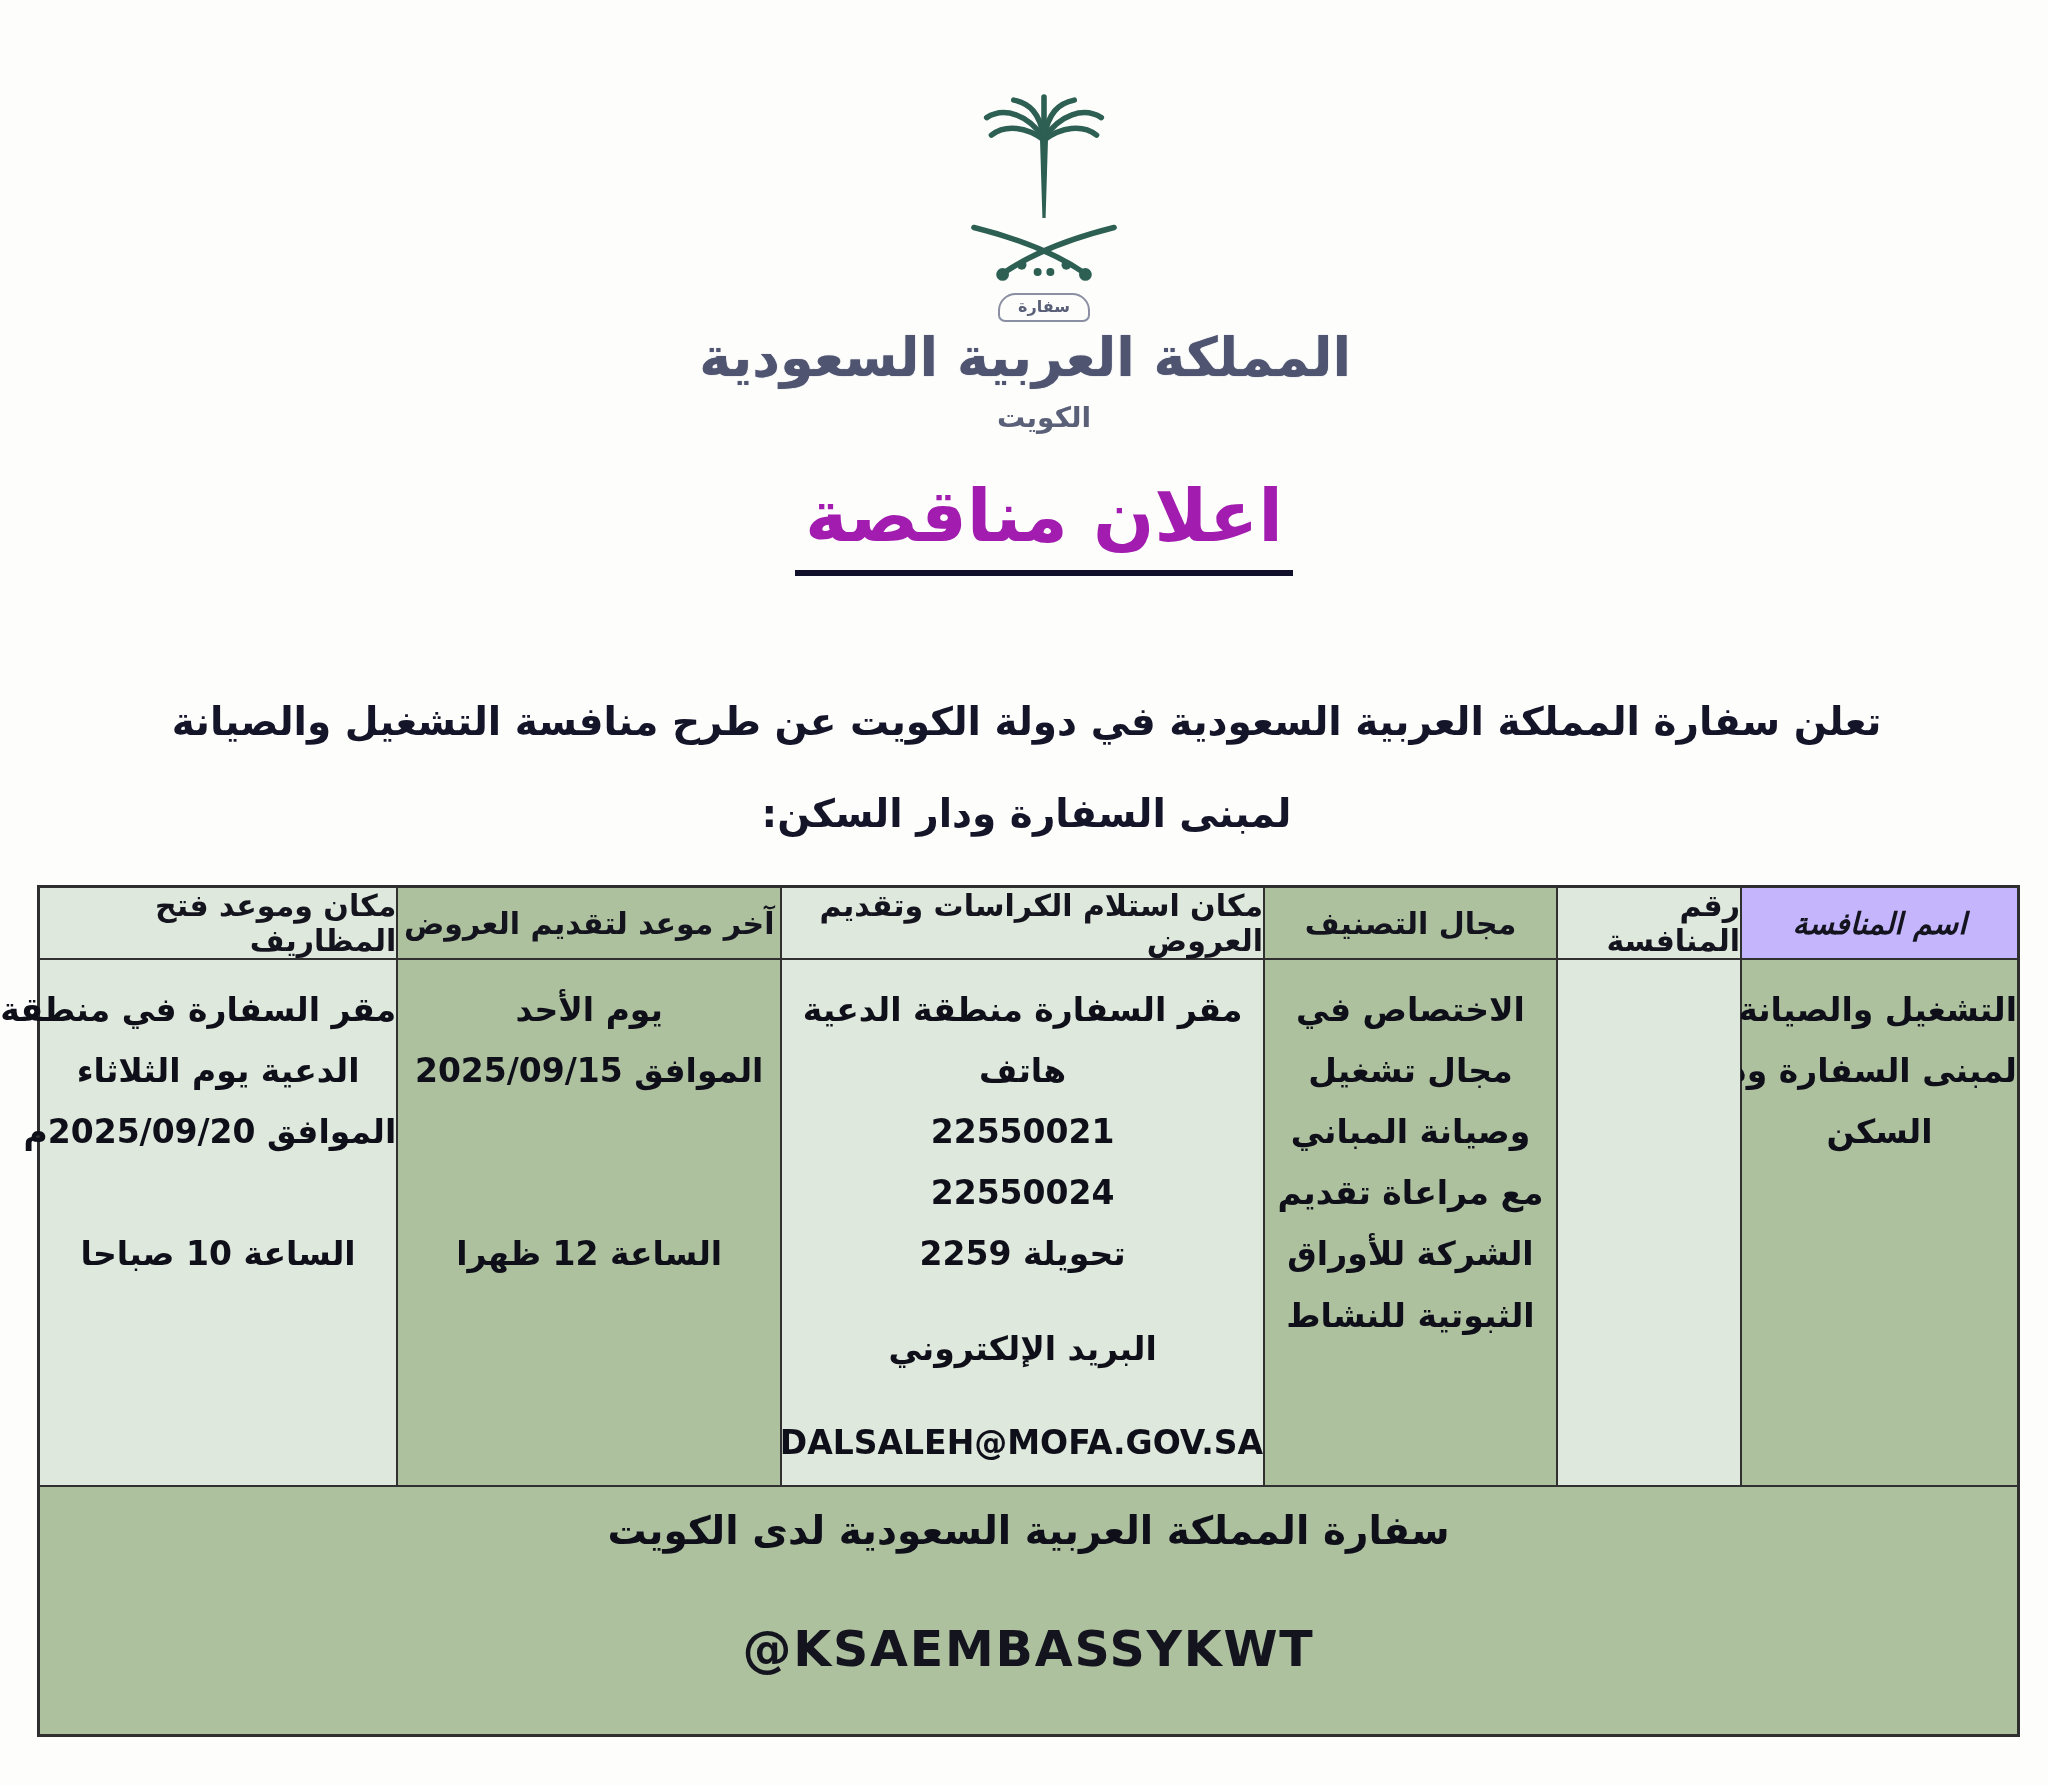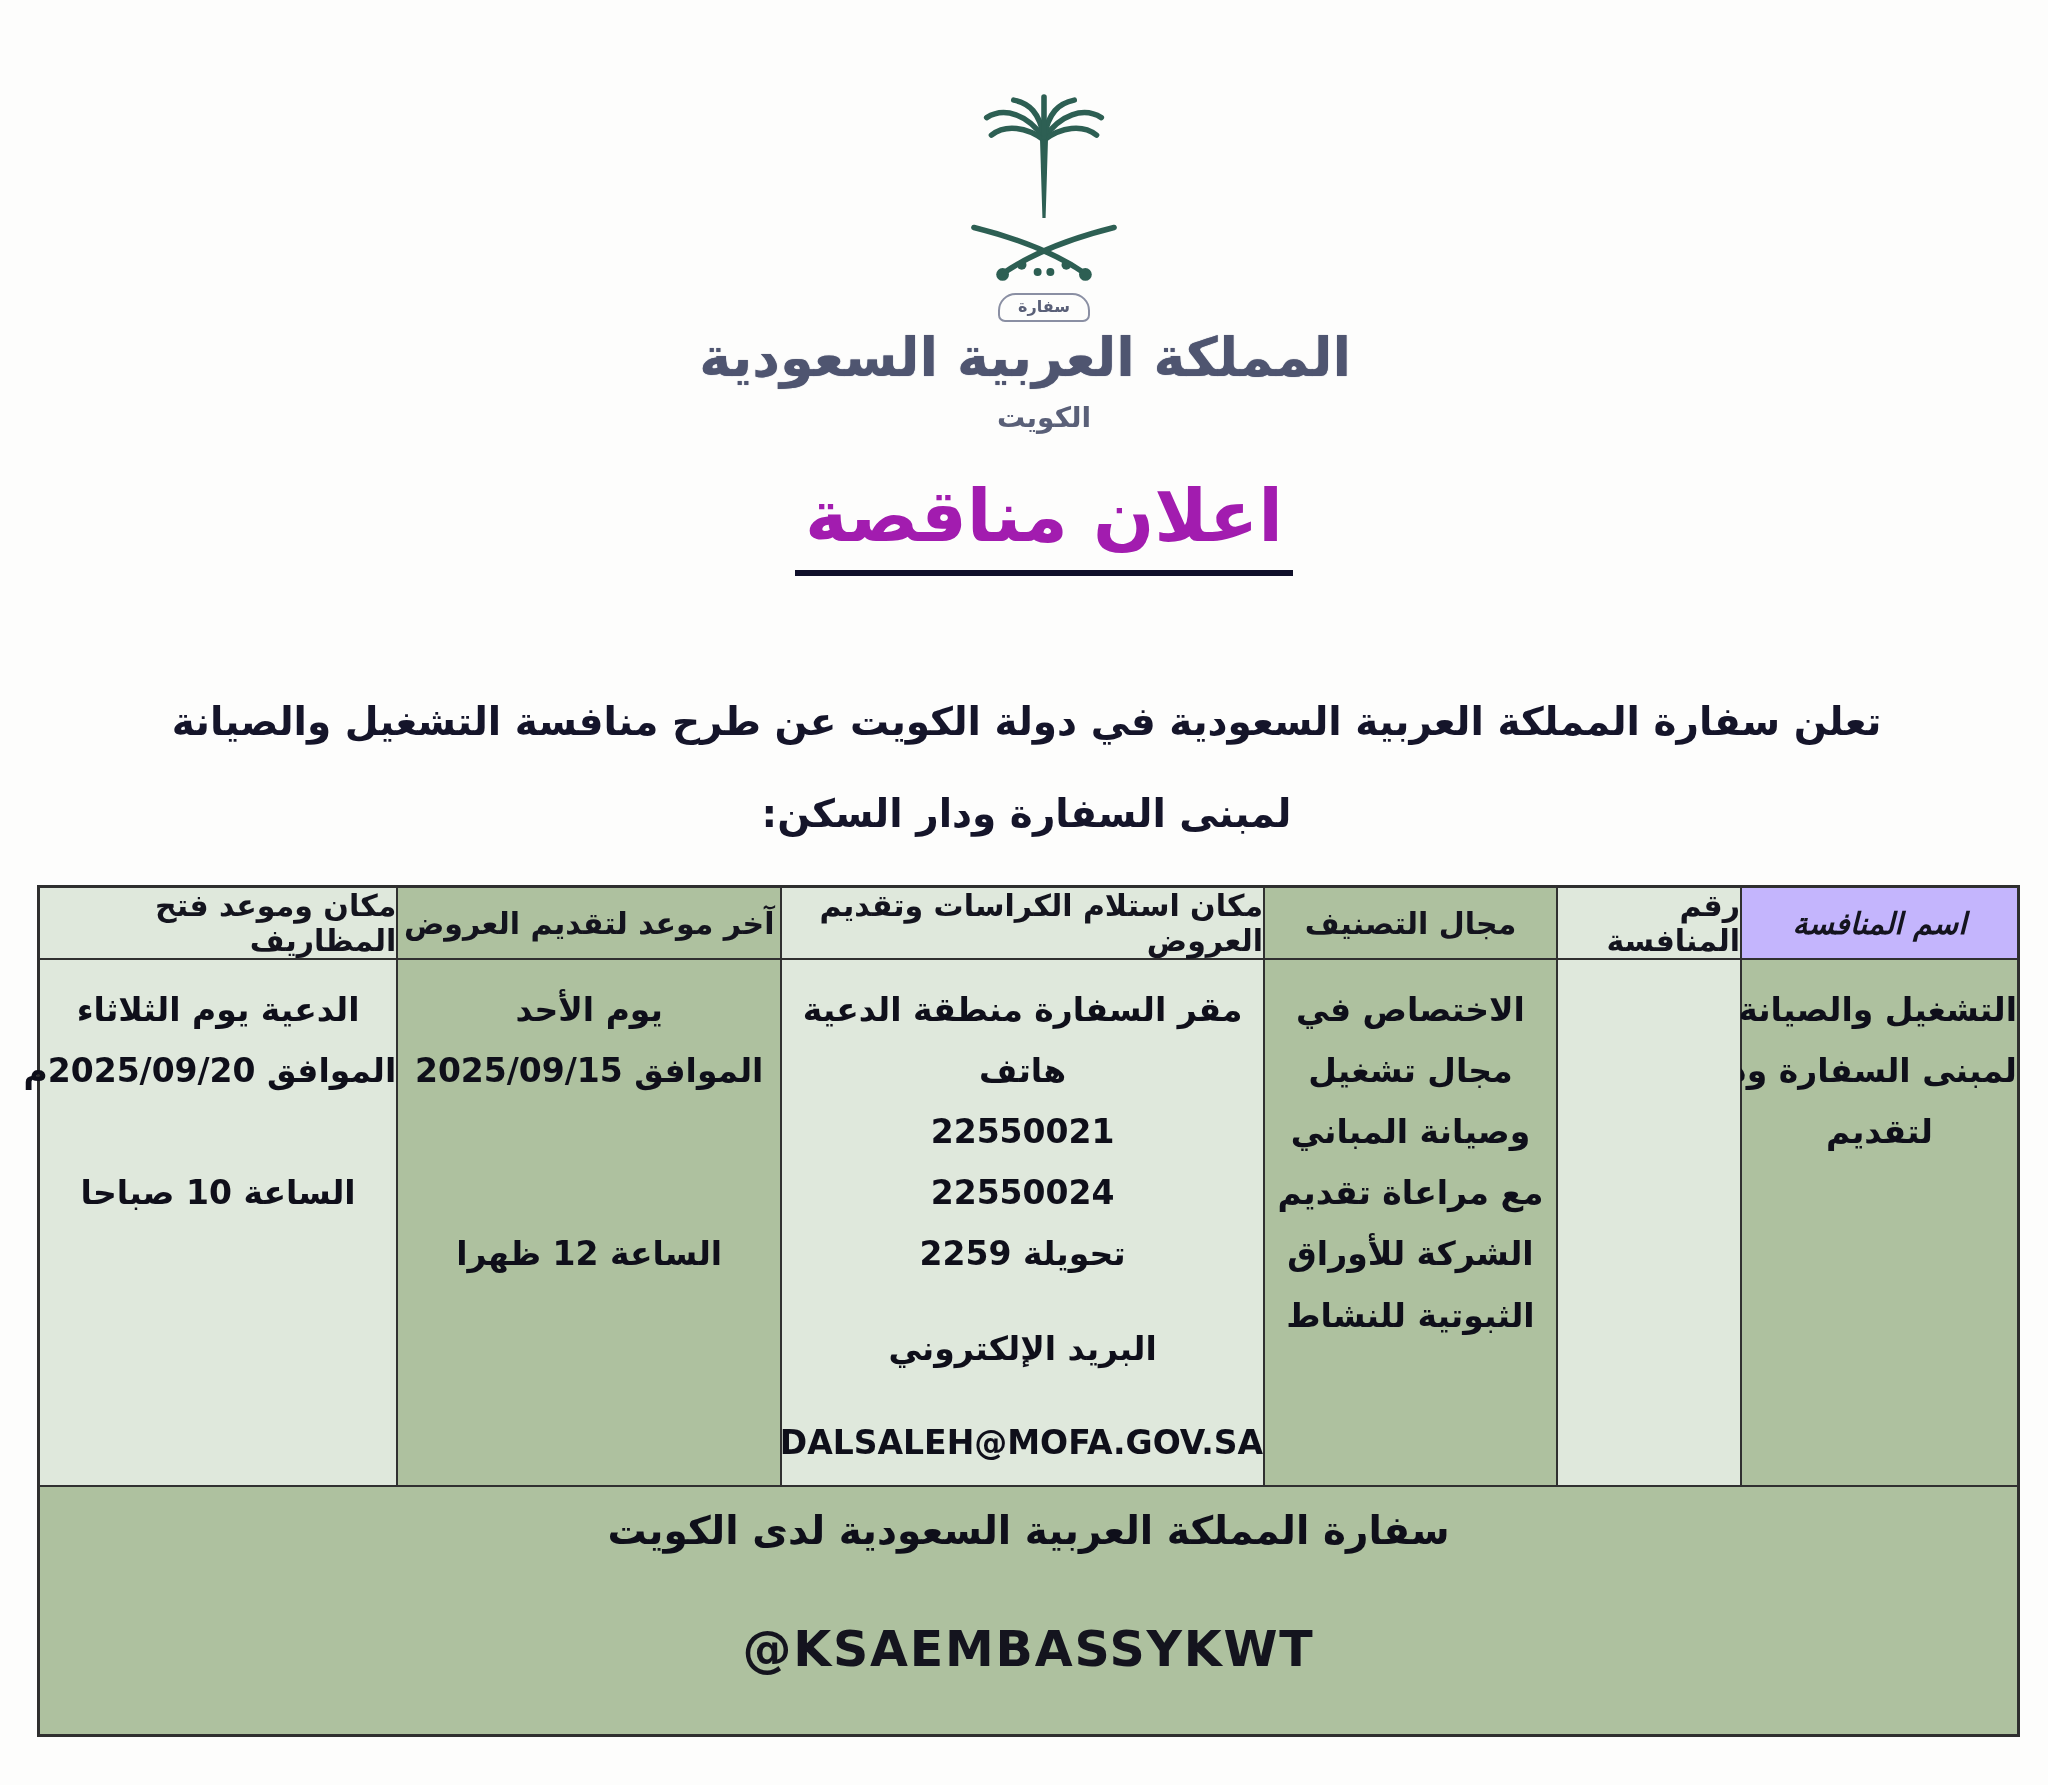--- a/index.html
+++ b/index.html
@@ -114,21 +114,21 @@
   <div class="tender-table" style="grid-template-columns: 14% 9.3% 14.8% 24.4% 19.4% 18.1%;">
       <div class="th" style="background: #c4b5fd; font-style: italic;">اسم المنافسة</div>
       <div class="th" style="background: rgb(223, 232, 220);">رقم المنافسة</div>
       <div class="th" style="background: rgb(174, 193, 159);">مجال التصنيف</div>
       <div class="th" style="background: rgb(223, 232, 220);">مكان استلام الكراسات وتقديم العروض</div>
       <div class="th" style="background: rgb(174, 193, 159);">آخر موعد لتقديم العروض</div>
       <div class="th" style="background: rgb(223, 232, 220);">مكان وموعد فتح المظاريف</div>
       <div class="td col-name" style="background: rgb(174, 193, 159);">
         <div class="cell-line">التشغيل والصيانة</div>
         <div class="cell-line">لمبنى السفارة ودار</div>
-        <div class="cell-line">لتقديم</div>
+        <div class="cell-line">السكن</div>
       </div>
       <div class="td col-number" style="background: rgb(223, 232, 220);"></div>
       <div class="td col-classification" style="background: rgb(174, 193, 159);">
         <div class="cell-line">الاختصاص في</div>
         <div class="cell-line">مجال تشغيل</div>
         <div class="cell-line">وصيانة المباني</div>
         <div class="cell-line">مع مراعاة تقديم</div>
         <div class="cell-line">الشركة للأوراق</div>
         <div class="cell-line">الثبوتية للنشاط</div>
       </div>
@@ -144,20 +144,21 @@
         <div class="cell-line">DALSALEH@MOFA.GOV.SA</div>
       </div>
       <div class="td col-deadline" style="background: rgb(174, 193, 159);">
         <div class="cell-line">يوم الأحد</div>
         <div class="cell-line">الموافق 2025/09/15</div>
         <div class="cell-gap"></div>
         <div class="cell-gap"></div>
         <div class="cell-line">الساعة 12 ظهرا</div>
       </div>
       <div class="td col-opening" style="background: rgb(223, 232, 220);">
+        <div class="cell-line">مقر السفارة في منطقة</div>
         <div class="cell-line">الدعية يوم الثلاثاء</div>
         <div class="cell-line">الموافق 2025/09/20م</div>
         <div class="cell-gap"></div>
         <div class="cell-line">الساعة 10 صباحا</div>
       </div>
       <div class="tfoot" style="background: rgb(174, 193, 159);">
         <div class="tfoot-line1">سفارة المملكة العربية السعودية لدى الكويت</div>
         <div class="tfoot-line2">@KSAEMBASSYKWT</div>
       </div>
     </div>

